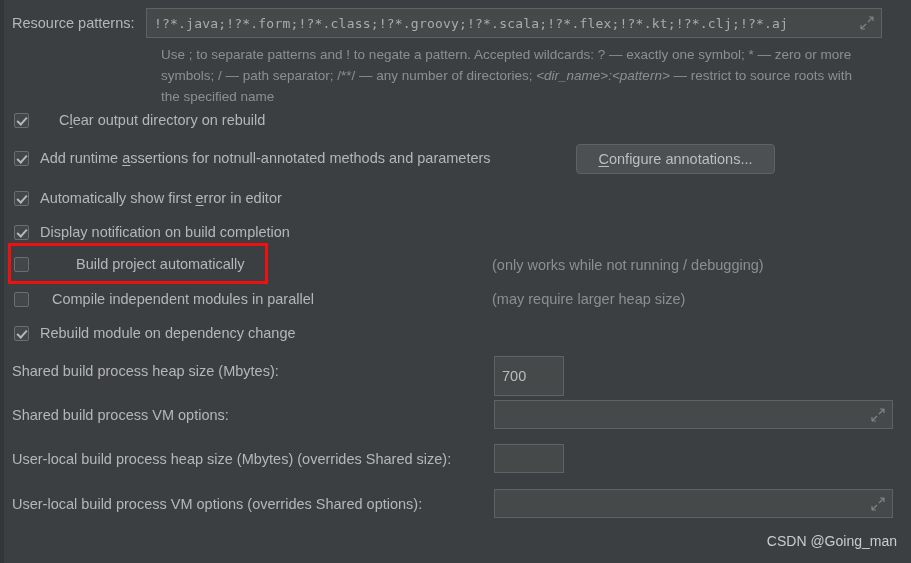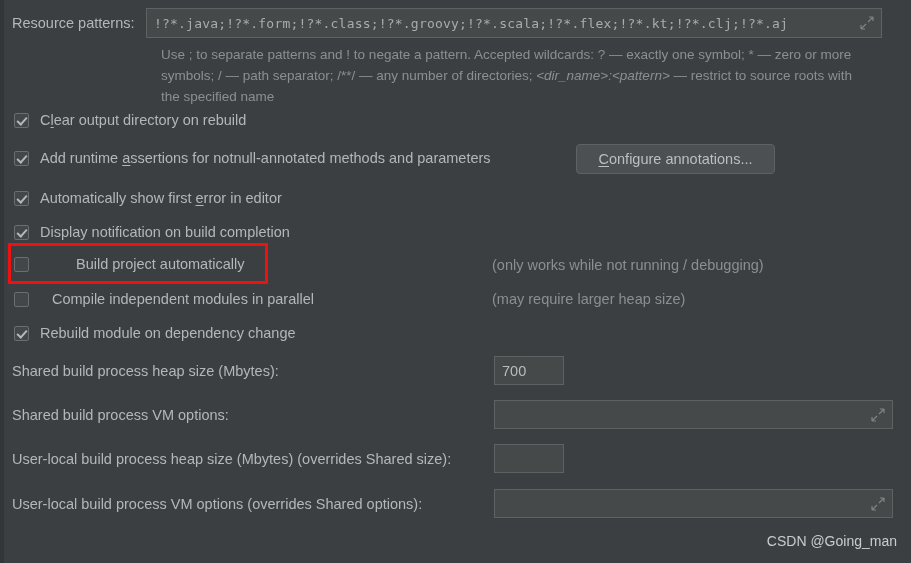--- a/index.html
+++ b/index.html
@@ -154,21 +154,21 @@
   </div>
 
   <div class="hint" style="left:161px; top:44px;">Use ; to separate patterns and ! to negate a pattern. Accepted wildcards: ? — exactly one symbol; * — zero or more</div>
 
   <div class="hint" style="left:161px; top:65px;">
     <span>symbols; / — path separator; /**/ — any number of directories; </span><i>&lt;dir_name&gt;:&lt;pattern&gt;</i><span> — restrict to source roots with</span>
   </div>
 
   <div class="hint" style="left:161px; top:86px;">the specified name</div>
 
-  <div class="cbrow" style="left:14px; top:112px;">
+  <div class="cbrow" style="left:14px; top:112px;gap:19px;">
     <span class="cbox checked"></span>
     <span class="cbtext">C<span class="mn">l</span>ear output directory on rebuild</span>
   </div>
 
   <div class="cbrow" style="left:14px; top:150px;">
     <span class="cbox checked"></span>
     <span class="cbtext">Add runtime <span class="mn">a</span>ssertions for notnull-annotated methods and parameters</span>
   </div>
 
   <div class="cbrow" style="left:14px; top:190px;">
@@ -198,21 +198,21 @@
 
   <div class="btn" style="left:576px; top:144px; width:199px; height:30px;">
     <span><span class="mn">C</span>onfigure annotations...</span>
   </div>
 
   <div class="hint" style="left:492px; top:255px; font-size:14.5px;">(only works while not running / debugging)</div>
 
   <div class="hint" style="left:492px; top:289px; font-size:14.5px;">(may require larger heap size)</div>
 
   <div class="lbl" style="left:12px; top:362px;">Shared build process heap size (Mbytes):</div>
-  <div class="field" style="left:494px; top:356px; width:70px; height:29px;">
+  <div class="field" style="left:494px; top:356px; width:70px; height:40px;">
     <span class="val plain">700</span>
   </div>
 
   <div class="lbl" style="left:12px; top:406px;">Shared build process VM options:</div>
   <div class="field" style="left:494px; top:400px; width:399px; height:29px;">
     <span class="val plain"></span>
     <span class="expand">
       <svg width="16" height="16" viewBox="0 0 16 16">
         <path d="M14 2 L9 7 M14 2 L14 6 M14 2 L10 2" stroke="#b0b3b5" stroke-width="1.2" fill="none"></path>
         <path d="M2 14 L7 9 M2 14 L2 10 M2 14 L6 14" stroke="#b0b3b5" stroke-width="1.2" fill="none"></path>

